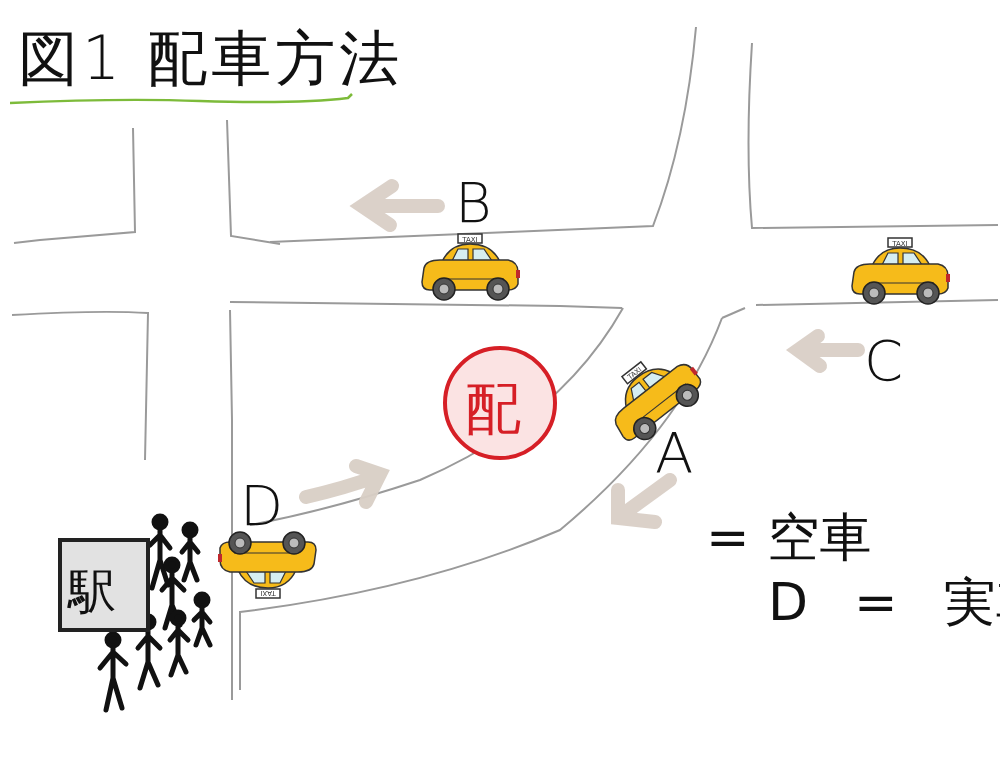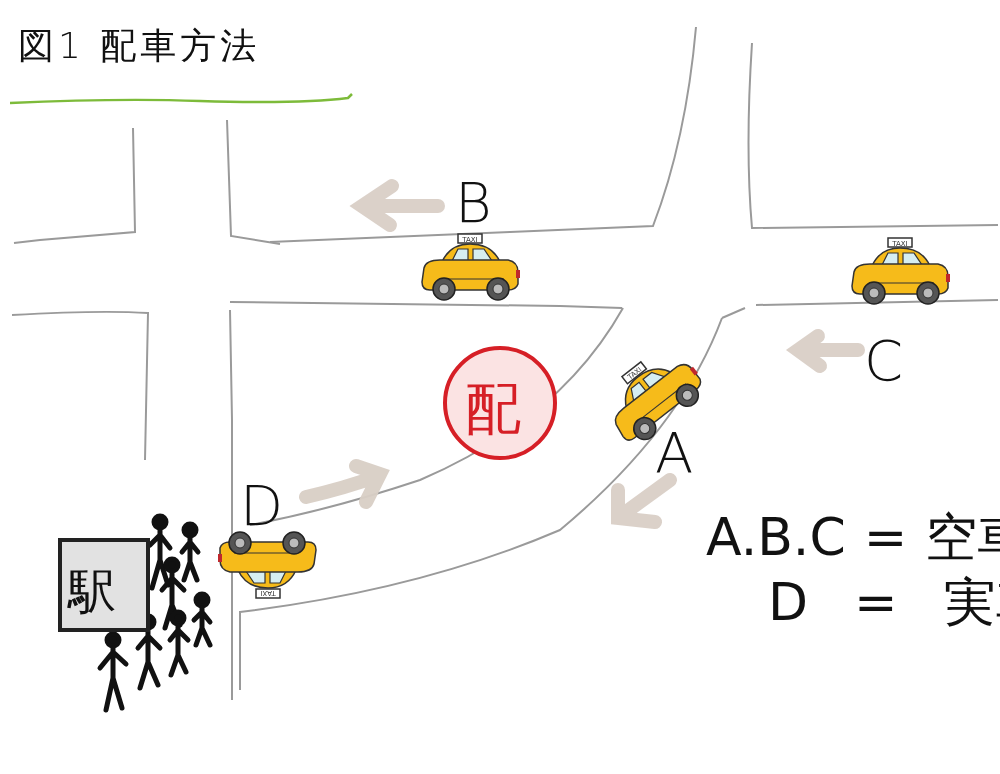--- a/index.html
+++ b/index.html
@@ -2,21 +2,21 @@
 <html><head>
 <meta charset="utf-8">
 <style>
   html, body { margin: 0; padding: 0; background: #ffffff; }
   body { width: 1000px; height: 774px; position: relative; overflow: hidden;
          font-family: "DejaVu Sans", sans-serif; }
   #canvas { position: absolute; left: 0; top: 0; width: 1000px; height: 774px; }
   .hand { font-family: "DejaVu Sans", sans-serif; fill: #111; }
   .lbl { position: absolute; color: #111; font-family: "DejaVu Sans", sans-serif;
          font-weight: 300; line-height: 1; }
-  .title { left: 18px; top: 28px; font-size: 36px; letter-spacing: 4px; }
+  .title { left: 18px; top: 28px; font-size: 60px; letter-spacing: 4px; }
   .legend { position: absolute; left: 706px; top: 505px; color: #111;
             font-family: "DejaVu Sans", sans-serif; font-size: 52px; line-height: 1.25; }
   .legend .row { display: flex; gap: 18px; white-space: nowrap; }
   .legend .row.d { padding-left: 62px; gap: 46px; }
   .station { position: absolute; left: 58px; top: 538px; width: 92px; height: 94px;
              background: #e2e2e2; border: 4px solid #222; box-sizing: border-box; }
   .station span { position: absolute; left: 6px; top: 18px; font-size: 48px; color: #111; }
   .stamp { position: absolute; left: 443px; top: 346px; width: 114px; height: 114px;
            border-radius: 50%; border: 4px solid #d61f26; background: #fbe3e3;
            box-sizing: border-box; }
@@ -129,21 +129,20 @@
 <div class="stamp">
   <span>配</span>
 </div>
 
 <div class="station">
   <span>駅</span>
 </div>
 
 <div class="legend">
   <div class="row">
-    <span>A.B.C</span>
     <span>=</span>
     <span>空車</span>
   </div>
   <div class="row d">
     <span>D</span>
     <span>=</span>
     <span>実車</span>
   </div>
 </div>
 

